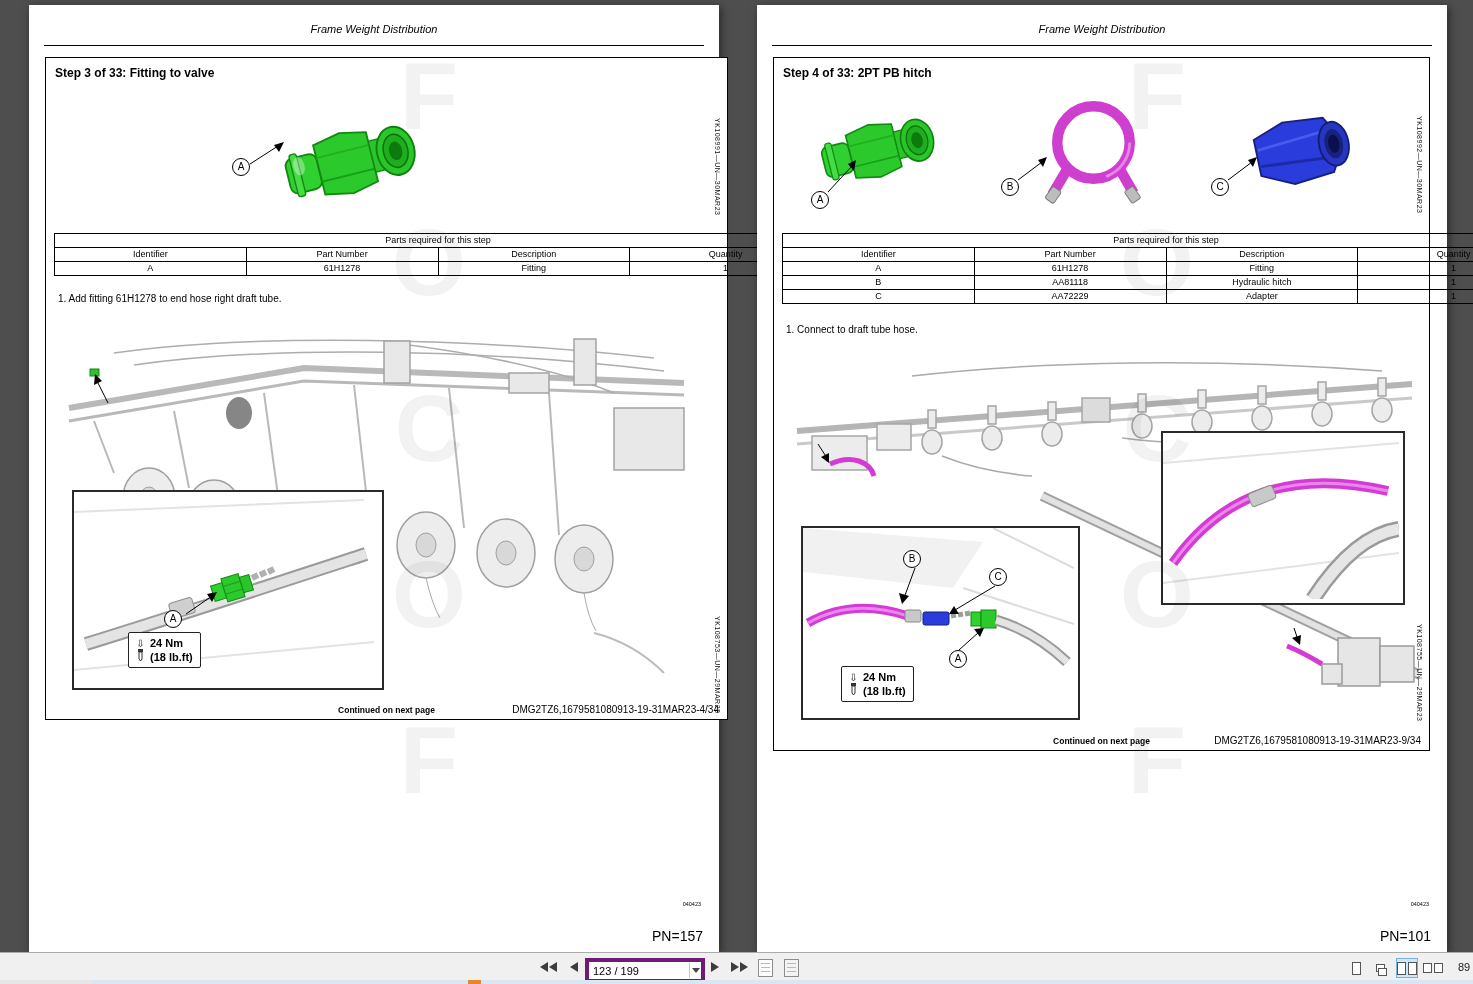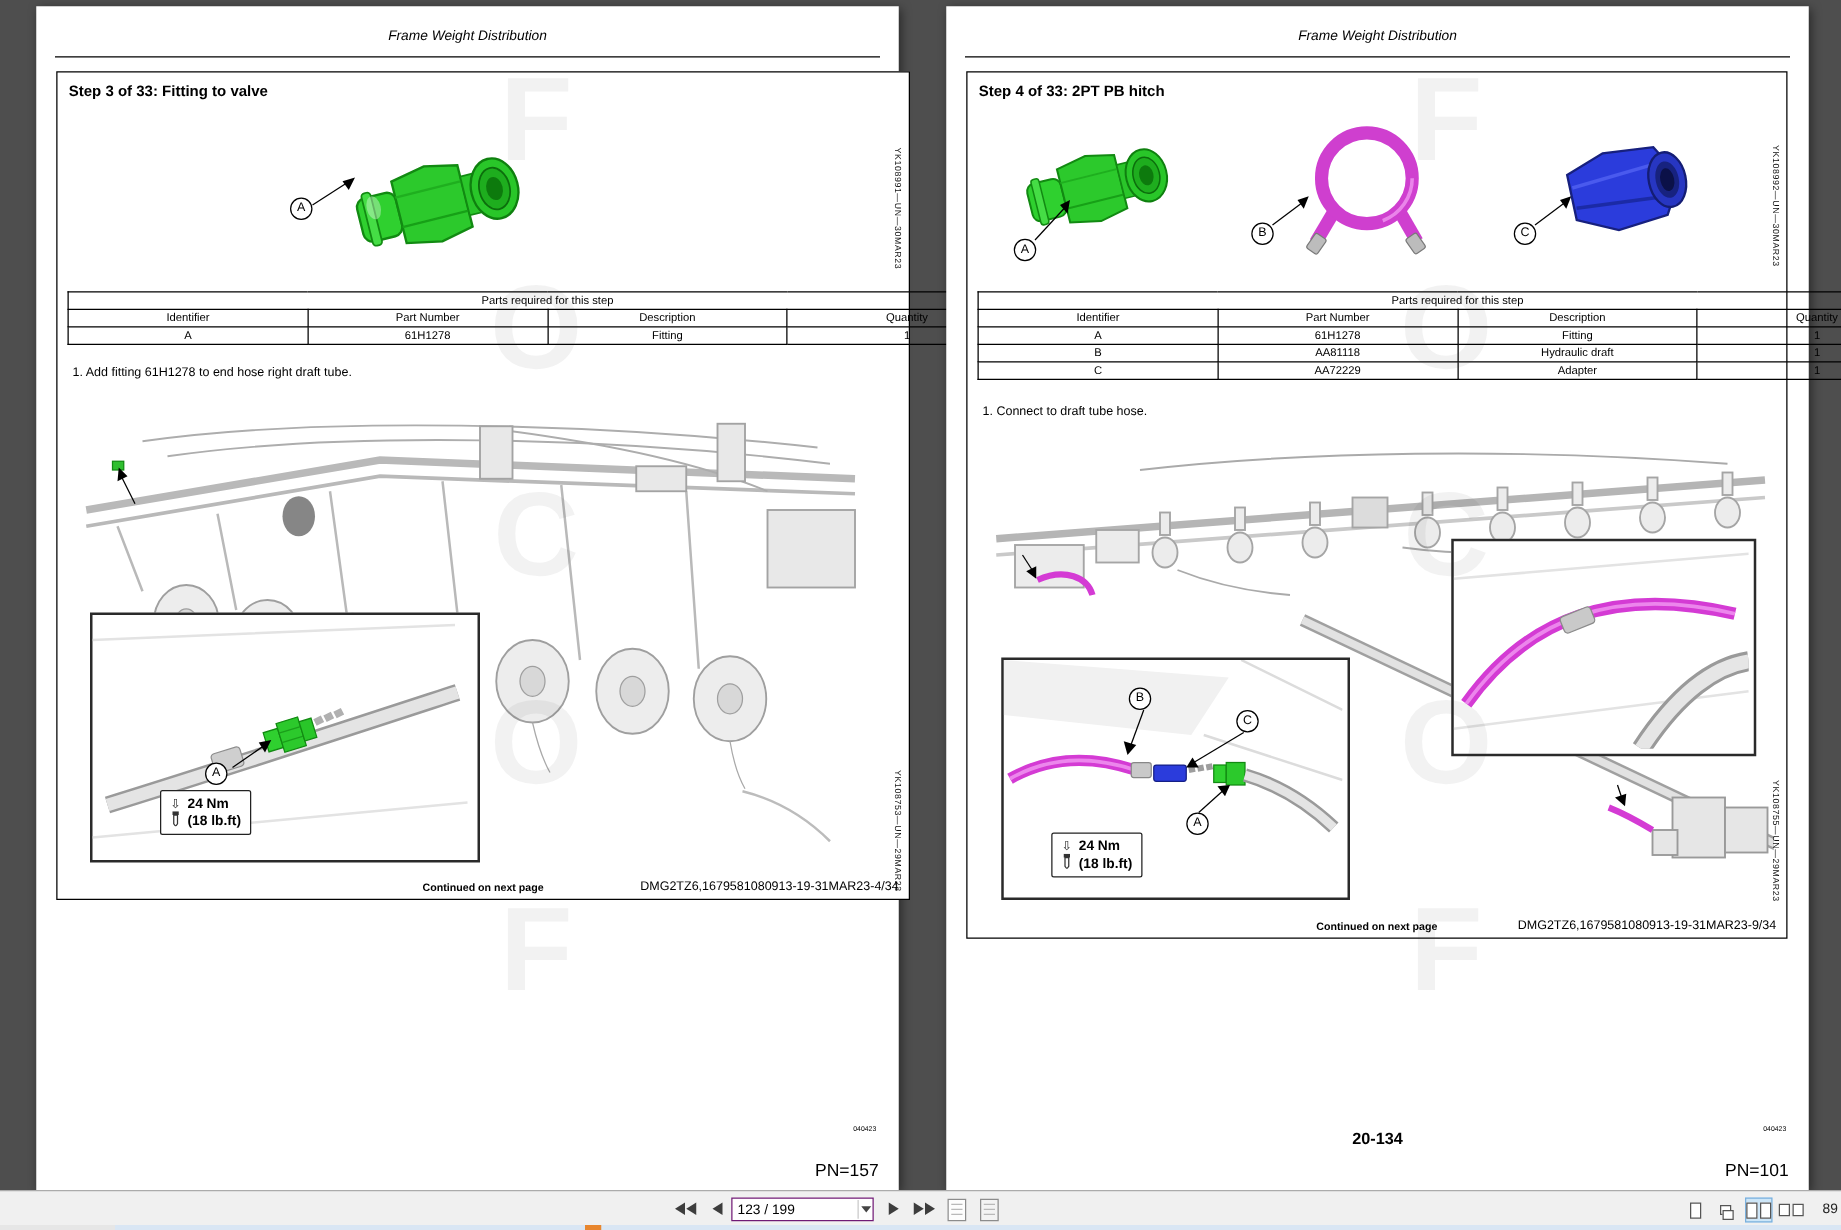--- a/index.html
+++ b/index.html
@@ -57,21 +57,21 @@
   
   .toolbar{position:absolute;left:0;top:952px;width:1473px;height:28px;background:#f0f0f0;
            border-top:1px solid #ababab;}
   .tb-btn{position:absolute;top:5px;width:20px;height:18px;display:flex;align-items:center;
           justify-content:center;cursor:default;}
   .tri{width:0;height:0;border-top:5px solid transparent;border-bottom:5px solid transparent;}
   .tri-l{border-right:8px solid #3d3d3d;}
   .tri-r{border-left:8px solid #3d3d3d;}
   .tri+.tri{margin-left:1px;}
   .page-box{position:absolute;left:585px;top:5px;width:112px;height:17px;background:#fff;
-            border:1px solid #701a75;display:flex;align-items:center;}
+            border:4px solid #701a75;display:flex;align-items:center;}
   .page-box input{border:0;outline:0;width:92px;height:15px;font-size:11px;padding:0 4px;
                   font-family:"Liberation Sans",sans-serif;background:transparent;}
   .combo-arrow{width:14px;height:15px;display:flex;align-items:center;justify-content:center;border-left:1px solid #c9c9c9;}
   .combo-arrow i{width:0;height:0;border-left:4px solid transparent;border-right:4px solid transparent;
                  border-top:5px solid #444;}
   .doc-icon{position:absolute;top:6px;width:13px;height:16px;border:1px solid #8c8c8c;background:#fdfdfd;}
   .doc-icon i{display:block;height:1px;background:#b9b9b9;margin:3px 2px 0 2px;}
   .view-icon{position:absolute;top:5px;width:20px;height:18px;border:1px solid transparent;
              display:flex;align-items:center;justify-content:center;gap:2px;}
   .view-icon.sel{background:#cde6f8;border-color:#7ab0dd;}
@@ -313,21 +313,21 @@
         </tr>
         <tr>
           <td>A</td>
           <td>61H1278</td>
           <td>Fitting</td>
           <td>1</td>
         </tr>
         <tr>
           <td>B</td>
           <td>AA81118</td>
-          <td>Hydraulic draft</td>
+          <td>Hydraulic hitch</td>
           <td>1</td>
         </tr>
         <tr>
           <td>C</td>
           <td>AA72229</td>
           <td>Adapter</td>
           <td>1</td>
         </tr>
       </tbody>
         </table>
@@ -442,21 +442,20 @@
             <span>(18 lb.ft)</span>
           </div>
         </div>
       </div>
 
       <span class="fig-code" style="right:6px;top:566px;">YK108755—UN—29MAR23</span>
       <div class="continued">Continued on next page</div>
       <div class="doc-code">DMG2TZ6,1679581080913-19-31MAR23-9/34</div>
     </div>
 
-    <div class="page-num">20-134</div>
     <div class="print-code">040423</div>
     <div class="pn-code">PN=101</div>
   </div>
 
   <div class="toolbar">
     <div class="tb-btn" style="left:538px;">
       <i class="tri tri-l"></i>
         <i class="tri tri-l"></i>
     </div>
     <div class="tb-btn" style="left:564px;">

